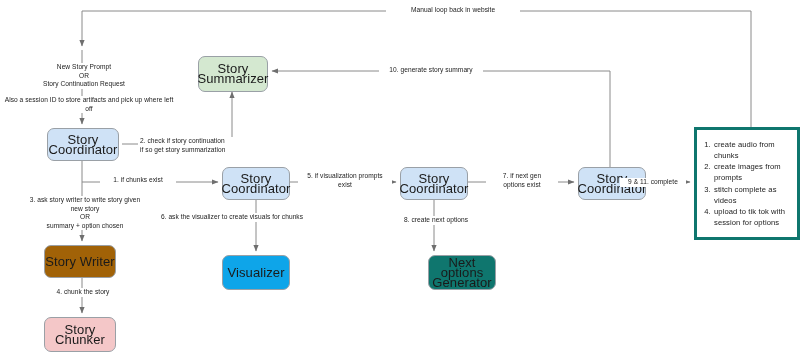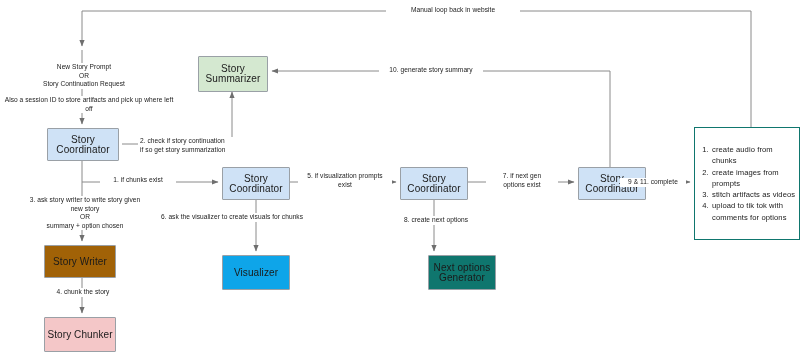--- a/index.html
+++ b/index.html
@@ -19,35 +19,35 @@
     position: absolute;
     left: 0;
     top: 0;
     width: 806px;
     height: 352px;
   }
   .node {
     position: absolute;
     box-sizing: border-box;
     border: 1px solid #9aa0a6;
-    border-radius: 1px;
+    border-radius: 7px;
     display: flex;
     align-items: center;
     justify-content: center;
     text-align: center;
-    font-size: 10px;
+    font-size: 13px;
     line-height: 10px;
     color: #1a1a1a;
     letter-spacing: 0.1px;
     white-space: pre-line;
   }
   .listbox {
     position: absolute;
     box-sizing: border-box;
-    border: 1px solid #0f766e;
+    border: 3px solid #0f766e;
     border-radius: 0;
     background: #ffffff;
     display: flex;
     align-items: center;
     justify-content: flex-start;
   }
   .listbox ol {
     margin: 0;
     padding-left: 16px;
     font-size: 7.6px;
@@ -126,22 +126,22 @@
 
   <div class="node" style="left:222px; top:255px; width:68px; height:35px; background:#0ea5e9;">Visualizer</div>
 
   <div class="node" style="left:400px; top:255px; width:68px; height:35px; background:#0f766e;margin-left:28px;">Next options
 Generator</div>
 
   <div class="listbox" style="left:694px; top:127px; width:106px; height:113px;">
     <ol>
       <li>create audio from chunks</li>
       <li>create images from prompts</li>
-      <li>stitch artifacts as videos</li>
-      <li>upload to tik tok with comments for options</li>
+      <li>stitch complete as videos</li>
+      <li>upload to tik tok with session for options</li>
     </ol>
   </div>
 
   <div class="edge-label" style="left:386px; top:6px; width:130px;">Manual loop back in website</div>
 
   <div class="edge-label" style="left:27px; top:63px; width:110px;">New Story Prompt
 OR
 Story Continuation Request</div>
 
   <div class="edge-label" style="left:0px; top:96px; width:174px;">Also a session ID to store artifacts and pick up where left off</div>

